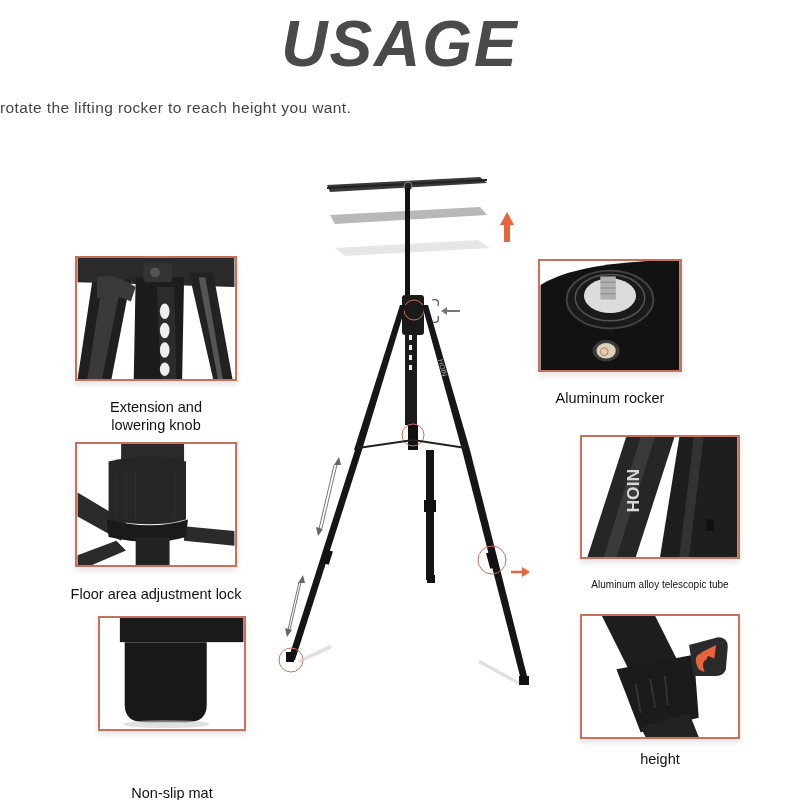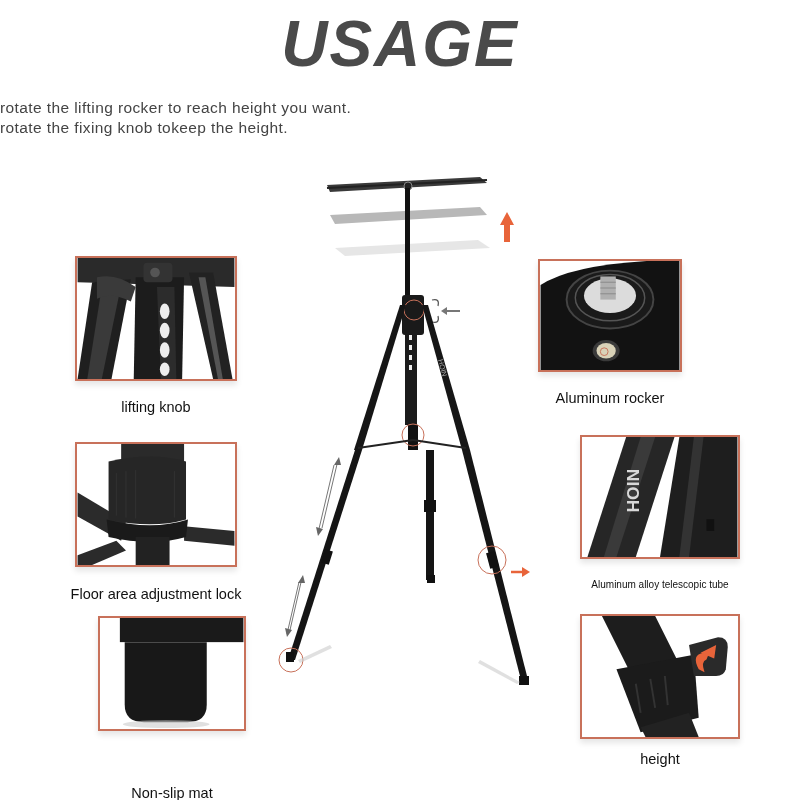--- a/index.html
+++ b/index.html
@@ -27,21 +27,20 @@
 
     .tripod { position: absolute; left: 250px; top: 170px; width: 320px; height: 530px; }
     .tripod svg { width: 100%; height: 100%; display: block; }
   </style>
 </head>
 <body>
 
 <div class="title">USAGE</div>
 <div class="subtitle">
   <div>rotate the lifting rocker to reach height you want.</div>
-  <div>rotate the fixing knob tokeep the height.</div>
 </div>
 
 <div class="panel" style="left:75px; top:256px; width:162px; height:125px;">
   <svg viewBox="0 0 162 125">
     <rect width="162" height="125" fill="#ffffff"></rect>
     <polygon points="0,0 162,0 162,30 0,25" fill="#2a2a2a"></polygon>
     <polygon points="15,25 55,22 35,125 0,125" fill="#1f1f1f"></polygon>
     <polygon points="25,30 45,28 25,125 10,125" fill="#3a3a3a"></polygon>
     <polygon points="60,20 110,20 108,125 58,125" fill="#1c1c1c"></polygon>
     <polygon points="82,30 100,30 102,125 86,125" fill="#2c2c2c"></polygon>
@@ -50,21 +49,22 @@
     <ellipse cx="90" cy="95" rx="5" ry="8" fill="#eee"></ellipse>
     <ellipse cx="90" cy="115" rx="5" ry="7" fill="#eee"></ellipse>
     <polygon points="115,15 140,15 160,125 140,125" fill="#222"></polygon>
     <polygon points="125,20 132,20 150,125 145,125" fill="#555"></polygon>
     <path d="M20,20 Q40,15 60,30 L55,45 Q35,35 20,42 Z" fill="#3a3a3a"></path>
     <rect x="68" y="5" width="30" height="20" rx="4" fill="#333"></rect>
     <circle cx="80" cy="15" r="5" fill="#555"></circle>
   </svg>
 </div>
 <div class="caption" style="left:75px; top:398px; width:162px;">
-  <div>lifting knob</div>
+  <div>Extension and</div>
+  <div>lowering knob</div>
 </div>
 
 <div class="panel" style="left:75px; top:442px; width:162px; height:125px;">
   <svg viewBox="0 0 162 125">
     <rect width="162" height="125" fill="#ffffff"></rect>
     <polygon points="0,50 50,80 45,100 0,75" fill="#2b2b2b"></polygon>
     <polygon points="110,85 162,90 162,105 110,100" fill="#2b2b2b"></polygon>
     <polygon points="0,115 40,100 50,110 15,125 0,125" fill="#2b2b2b"></polygon>
     <rect x="45" y="0" width="65" height="20" fill="#2a2a2a"></rect>
     <path d="M32,18 Q77,8 112,18 L112,78 Q77,88 32,78 Z" fill="#262626"></path>

